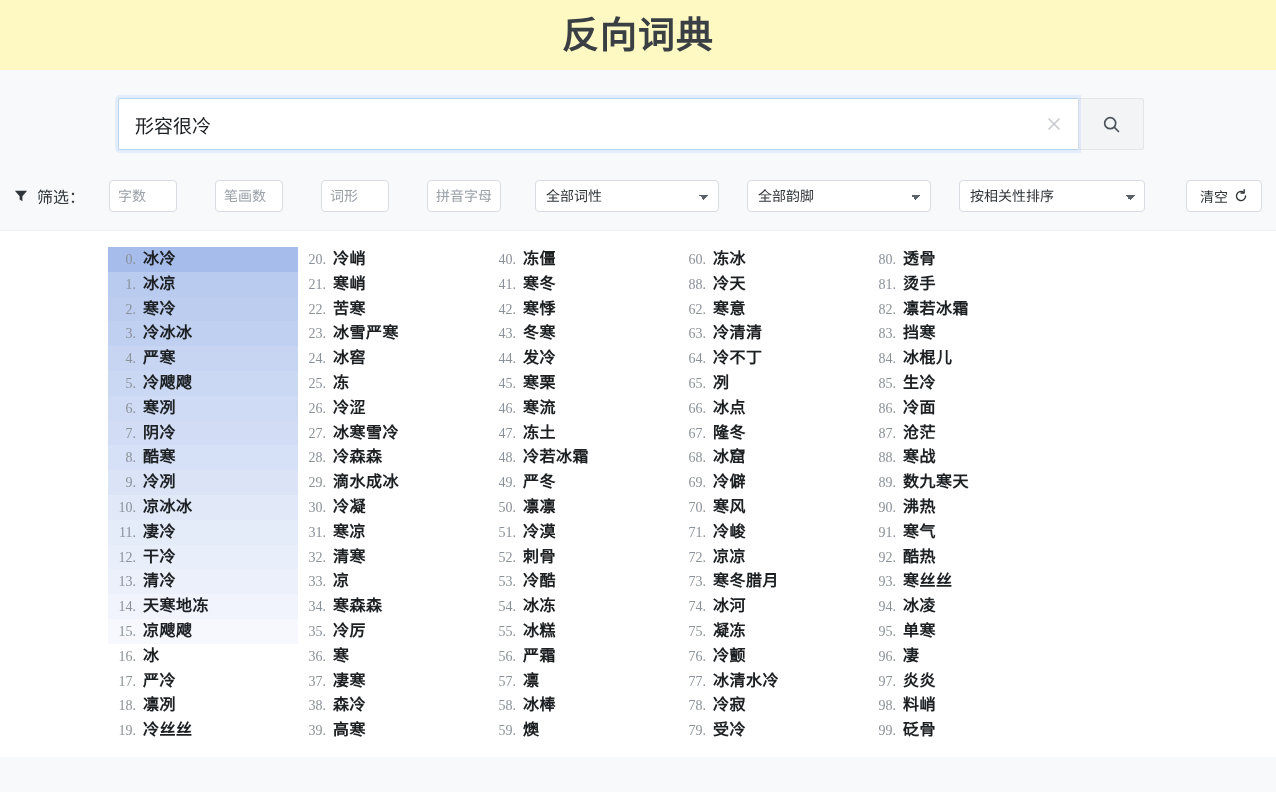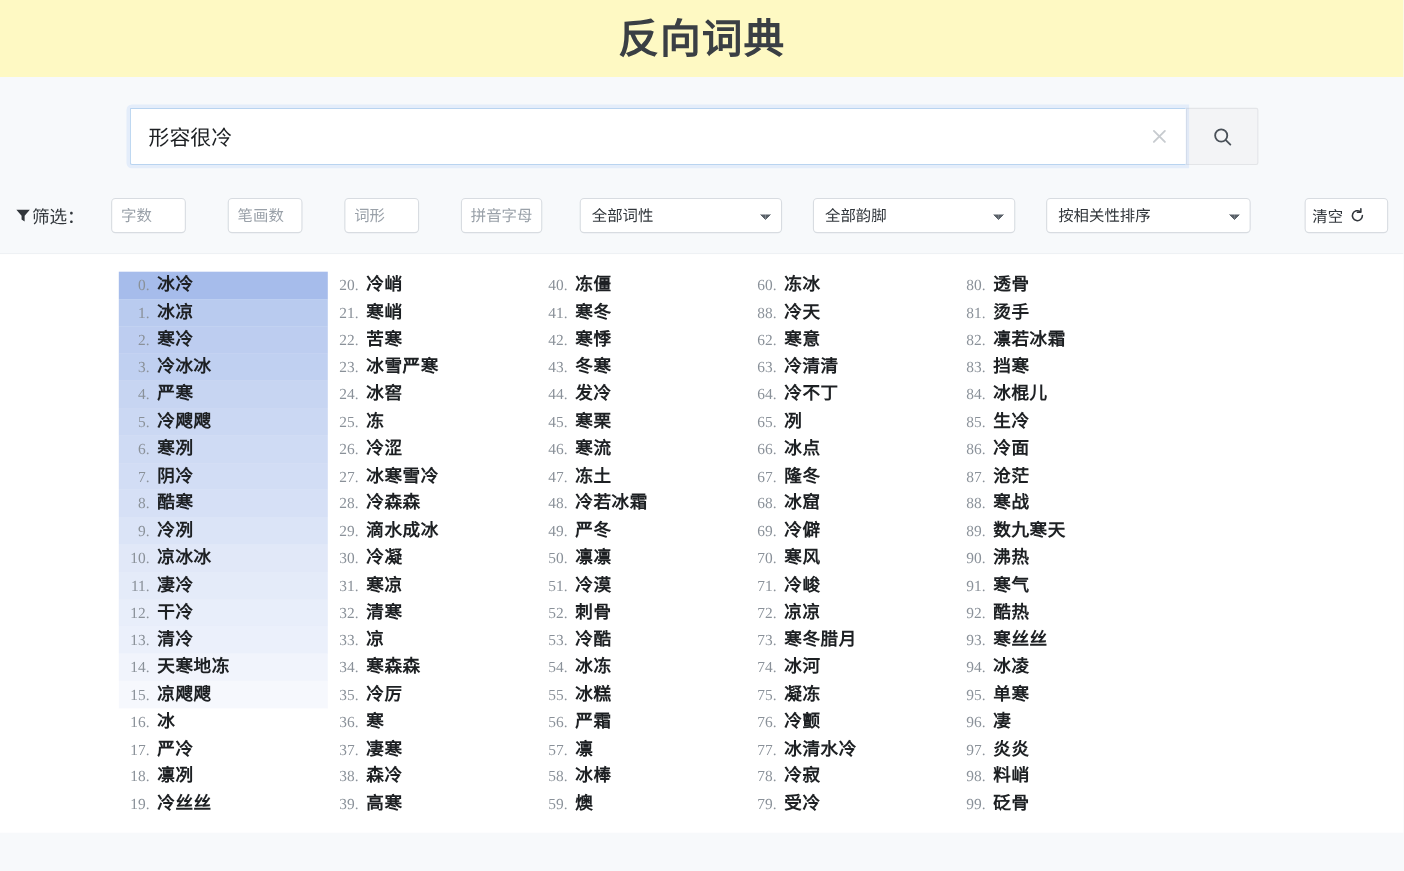--- a/index.html
+++ b/index.html
@@ -82,21 +82,21 @@
   
   .filter-bar {
     display: flex;
     align-items: center;
     margin-top: 22px;
     padding: 0 14px 0 14px;
     height: 48px;
     background: #f7f9fb;
   }
   .filter-label {
-    display: flex; align-items: center; gap: 1px;
+    display: flex; align-items: center; gap: 9px;
     font-size: 16px; color: #31363b;
     white-space: nowrap;
     margin-right: 24px;
   }
   .funnel-icon { width: 14px; height: 14px; display: block; }
 
   .filter-field {
     height: 32px;
     border: 1px solid #d8dce1;
     border-radius: 4px;
@@ -139,20 +139,21 @@
     height: 32px;
     min-width: 76px;
     border: 1px solid #d8dce1;
     border-radius: 4px;
     background: #ffffff;
     font-family: "Liberation Sans", "DejaVu Sans", sans-serif;
     font-size: 14px;
     color: #31363b;
     display: inline-flex;
     align-items: center;
+    justify-content: center;
     gap: 6px;
     cursor: pointer;
     margin-left: auto;
   }
   .refresh-icon { width: 14px; height: 14px; display: block; }
 
   
   .results-panel {
     margin-top: 10px;
     background: #ffffff;

